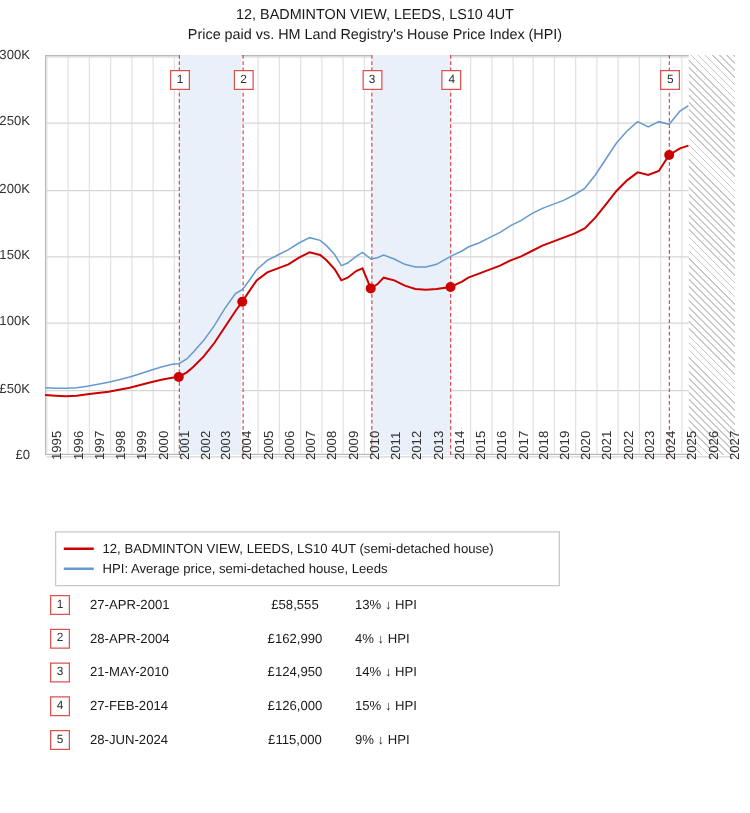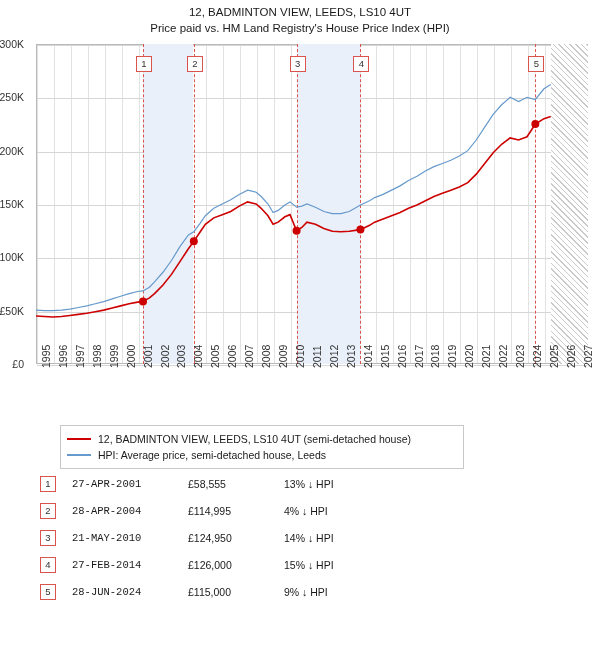--- a/index.html
+++ b/index.html
@@ -119,21 +119,21 @@
     position: absolute;
     left: 0; top: 0;
     width: 552px;
     height: 320px;
     overflow: visible;
   }
 
   
   #legend {
     position: absolute;
-    left: 60px;
+    left: 44px;
     top: 425px;
     width: 404px;
     border: 1px solid #c8c8c8;
     background: #fff;
     padding: 5px 6px;
     box-sizing: border-box;
   }
   .legend-row {
     display: flex;
     align-items: center;
@@ -169,22 +169,22 @@
     height: 14px;
     border: 1px solid #d9534f;
     text-align: center;
     line-height: 13px;
     font-size: 9.5px;
     margin-right: 16px;
     flex: 0 0 auto;
     color: #333;
     background: #fff;
   }
-  .ev-date { width: 116px; flex: 0 0 auto; font-family: Liberation Mono, monospace; }
-  .ev-price { width: 96px; text-align: left; flex: 0 0 auto; }
+  .ev-date { width: 116px; flex: 0 0 auto; }
+  .ev-price { width: 96px; text-align: center; flex: 0 0 auto; }
   .ev-hpi { width: 120px; text-align: left; flex: 0 0 auto; }
 
   
   #footer {
     position: absolute;
     left: 40px;
     top: 620px;
     width: 520px;
     font-size: 9.5px;
     color: #4a4a4a;
@@ -330,21 +330,21 @@
   <div id="events">
     <div class="ev-row">
       <span class="ev-num">1</span>
       <span class="ev-date">27-APR-2001</span>
       <span class="ev-price">£58,555</span>
       <span class="ev-hpi">13% ↓ HPI</span>
     </div>
     <div class="ev-row">
       <span class="ev-num">2</span>
       <span class="ev-date">28-APR-2004</span>
-      <span class="ev-price">£114,995</span>
+      <span class="ev-price">£162,990</span>
       <span class="ev-hpi">4% ↓ HPI</span>
     </div>
     <div class="ev-row">
       <span class="ev-num">3</span>
       <span class="ev-date">21-MAY-2010</span>
       <span class="ev-price">£124,950</span>
       <span class="ev-hpi">14% ↓ HPI</span>
     </div>
     <div class="ev-row">
       <span class="ev-num">4</span>

